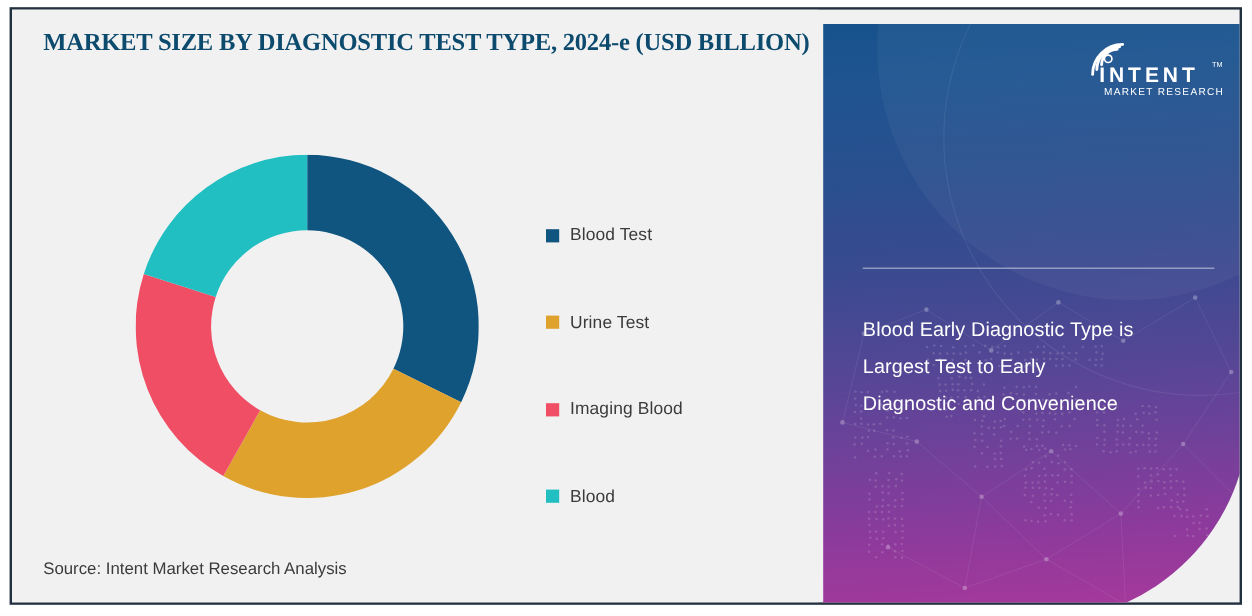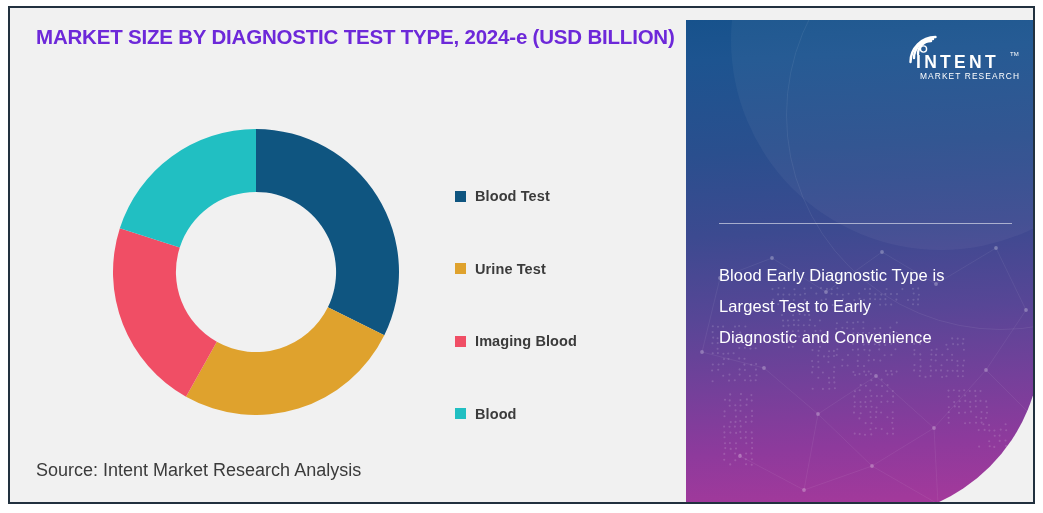--- a/index.html
+++ b/index.html
@@ -31,38 +31,38 @@
     width: 672px;
     height: 100%;
     background: #f1f1f1;
   }
   #chart-title {
     position: absolute;
     left: 26px;
     top: 17px;
     font-size: 20.5px;
     font-weight: bold;
-    color: #6d28d9;
+    color: #0c4a6e;
     letter-spacing: -0.2px;
     white-space: nowrap;
+    font-family: Liberation Serif, serif;
   }
   #donut-wrap {
     position: absolute;
     left: 103px;
     top: 121px;
     width: 286px;
     height: 286px;
   }
   #donut-svg { display: block; }
   #legend {
     position: absolute;
     left: 445px;
     top: 152px;
     width: 210px;
-    font-weight: bold;
   }
   .legend-item {
     display: flex;
     align-items: center;
     height: 72.5px;
   }
   .legend-swatch {
     width: 11px;
     height: 11px;
     flex: 0 0 11px;
@@ -70,21 +70,21 @@
   }
   .legend-label {
     font-size: 14.5px;
     color: #3b3b3b;
     letter-spacing: 0.1px;
   }
   #source-note {
     position: absolute;
     left: 26px;
     bottom: 21px;
-    font-size: 18px;
+    font-size: 14px;
     color: #3b3b3b;
   }
   
   #right-panel {
     position: absolute;
     left: 672px;
     top: 0;
     width: 355px;
     height: 498px;
     overflow: hidden;

